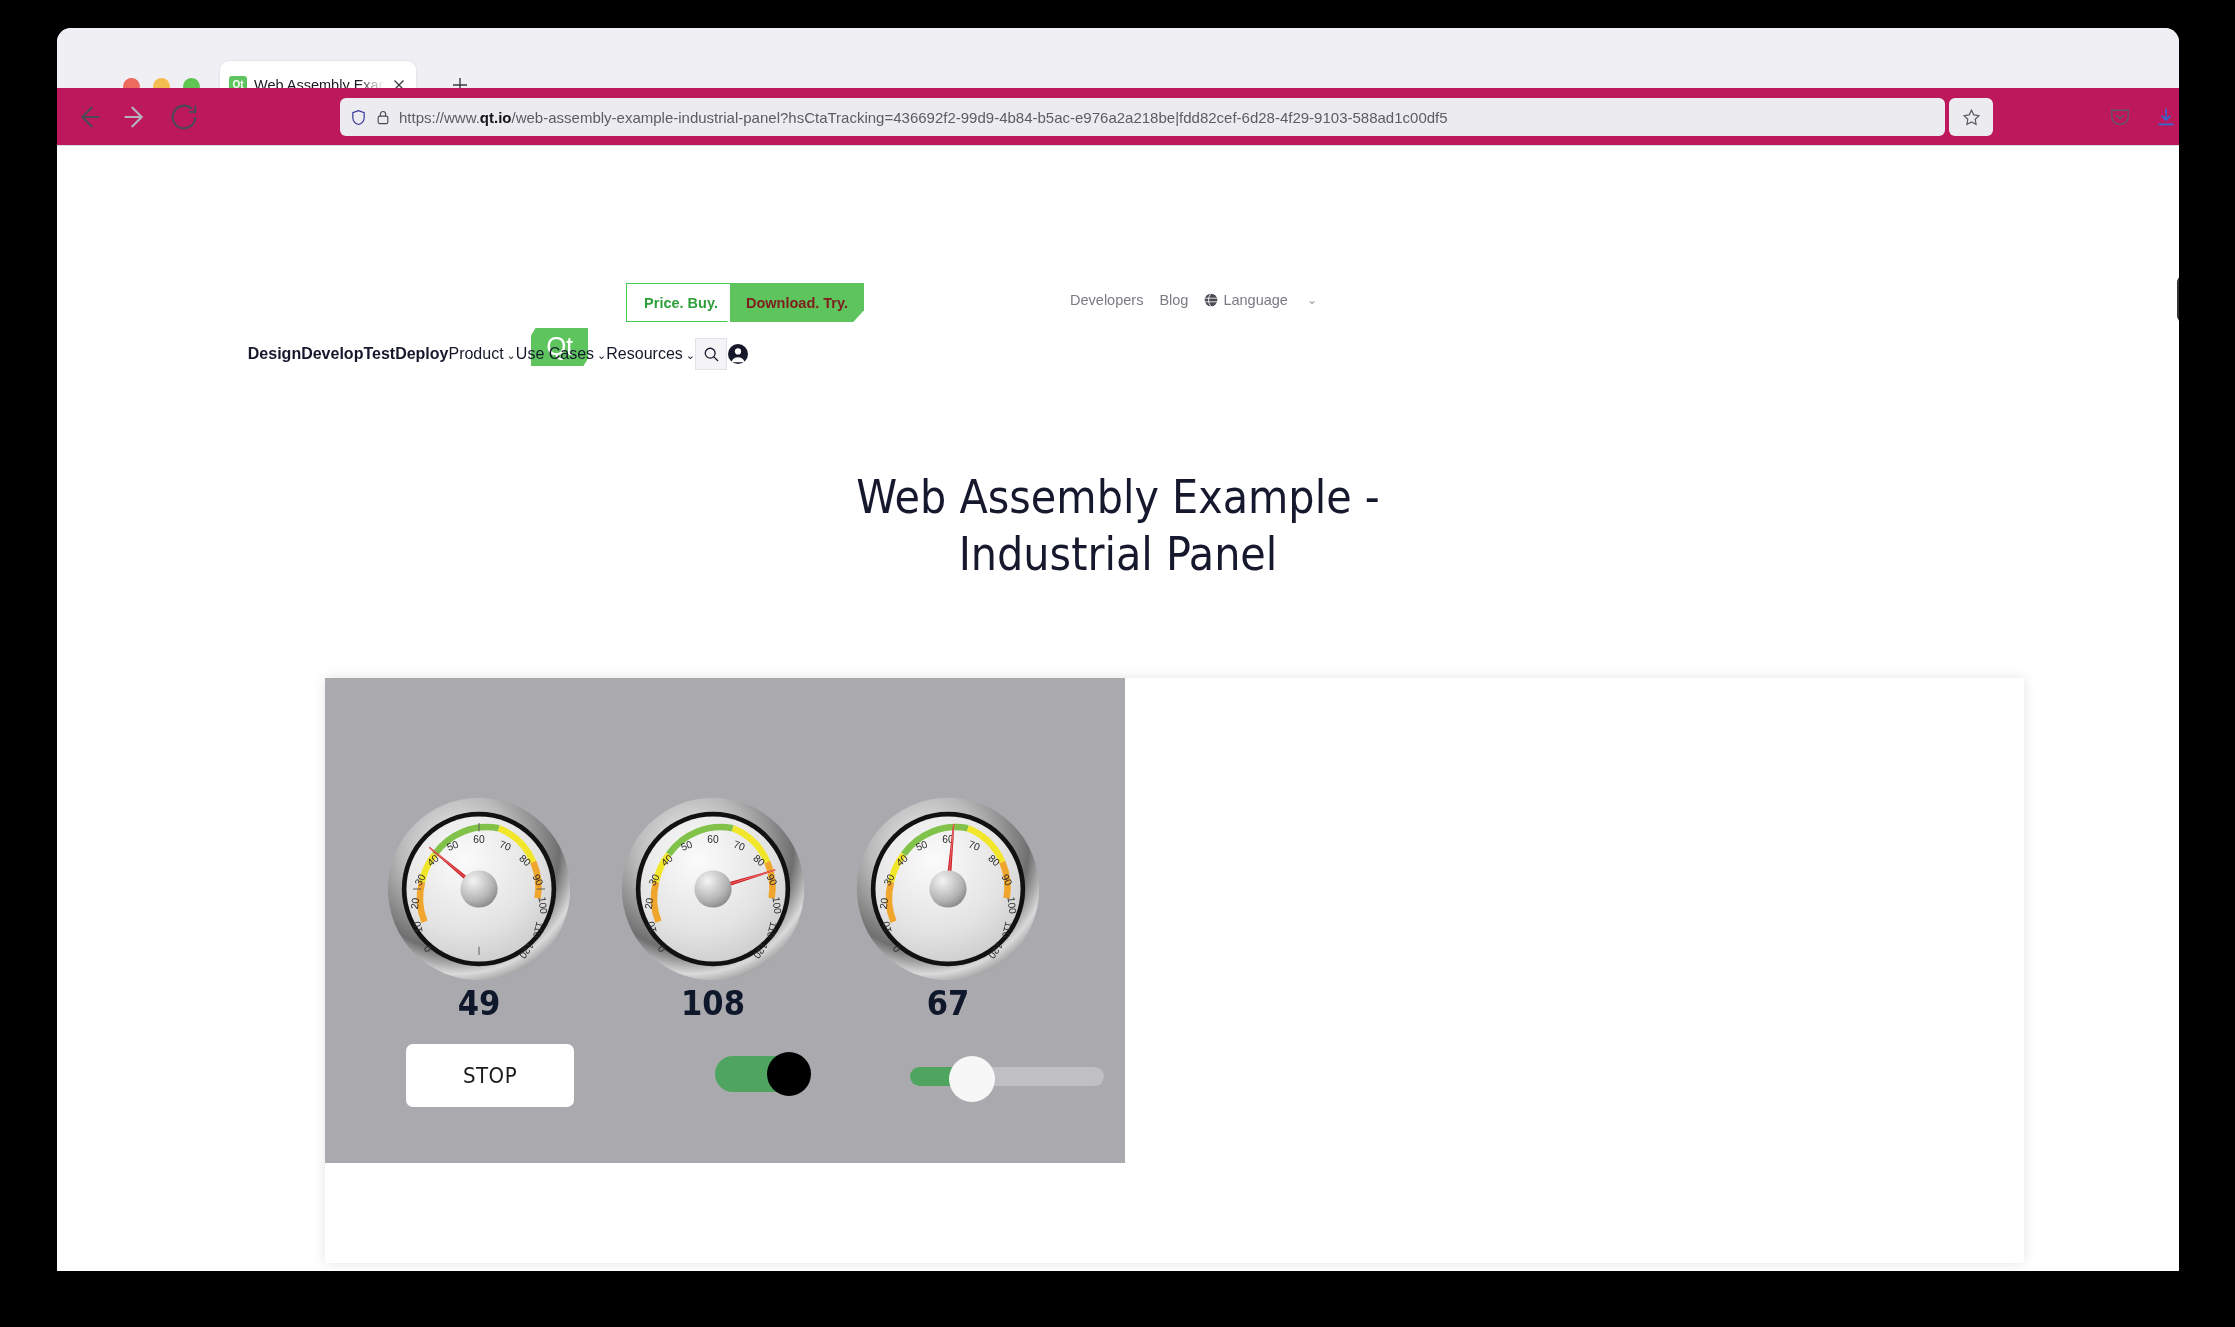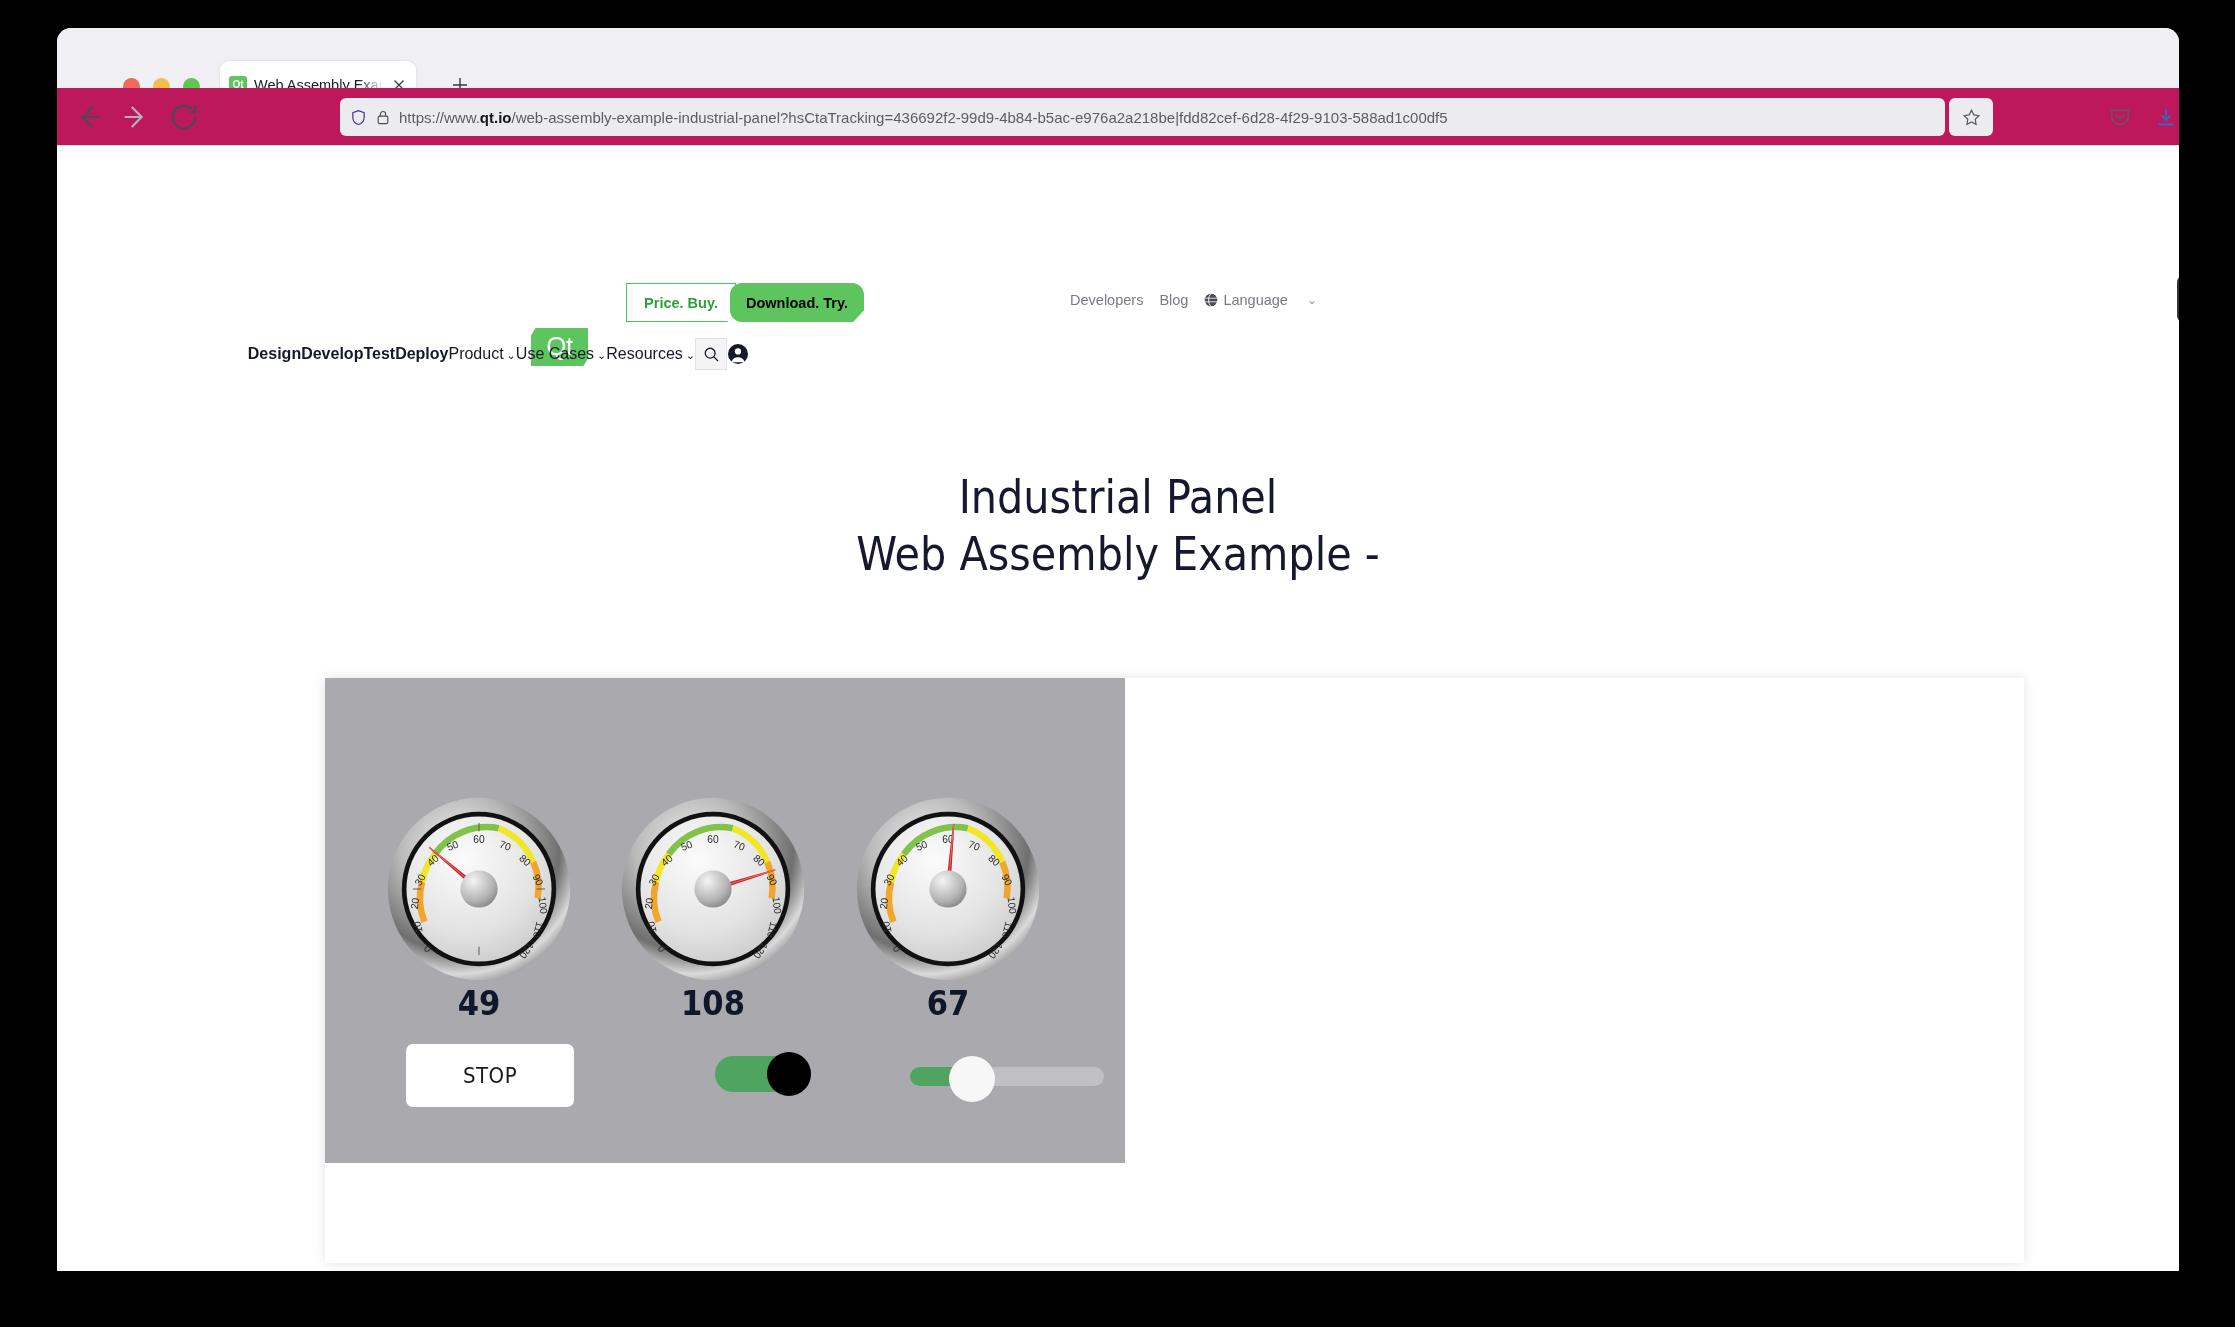--- a/index.html
+++ b/index.html
@@ -85,24 +85,23 @@
   #globe-icon{ width:14px;height:14px;color:#4a4a55;}
   #lang-caret{ color:#9a9aa5; font-size:12px; margin-left:14px;}
   #price-buy-button{
     position:absolute; right:1443px; top:137px; width:110px;height:39px;
     border:1.5px solid #41cd52; color:#2e9e3b; font-size:14.5px; font-weight:700;
     display:flex;align-items:center;justify-content:center;
     clip-path:polygon(0 0,100% 0,100% 70%,92% 100%,0 100%,0 0);
   }
   #download-try-button{
     position:absolute; right:1315px; top:137px; width:134px;height:39px;
-    background:#5ec45e; color:#000000; font-size:14.5px; font-weight:700;
+    background:#5ec45e; color:#7f1d1d; font-size:14.5px; font-weight:700;
     display:flex;align-items:center;justify-content:center;
     clip-path:polygon(0 0,100% 0,100% 70%,92% 100%,0 100%,0 0);
-    border-radius:12px;
   }
   #main-nav{ position:absolute; right:1430px; top:192px; display:flex; align-items:center; 
              font-size:16px; color:#15182b;}
   #main-nav .mn{ white-space:nowrap; }
   #main-nav .bold{ font-weight:700; }
   .caret{ color:#15182b; font-size:11px; margin-left:3px; }
   #search-button{ width:32px;height:32px;background:#f4f4f6;border:1px solid #e2e2e6;
                   display:flex;align-items:center;justify-content:center;color:#15182b;}
   #account-icon{ width:22px;height:22px;color:#15182b;}
 
@@ -280,22 +279,22 @@
       <span id="account-icon">
         <svg width="22" height="22" viewBox="0 0 22 22" fill="currentColor">
           <circle cx="11" cy="11" r="10"></circle>
           <circle cx="11" cy="8.4" r="3.1" fill="#fff"></circle>
           <path d="M4.4 19.2a6.9 6.9 0 0 1 13.2 0z" fill="#fff"></path>
         </svg>
       </span>
     </div>
 
     <div id="page-title">
+      <div>Web Assembly Example -</div>
       <div>Industrial Panel</div>
-      <div>Web Assembly Example -</div>
     </div>
 
     <div id="wasm-canvas">
       <div id="industrial-panel">
 
 
         <svg class="gauge" id="gauge-1" viewBox="0 0 200 200">
           <defs>
             <radialGradient id="bez" cx="38%" cy="28%" r="78%">
               <stop offset="0%" stop-color="#f2f2f2"></stop>

